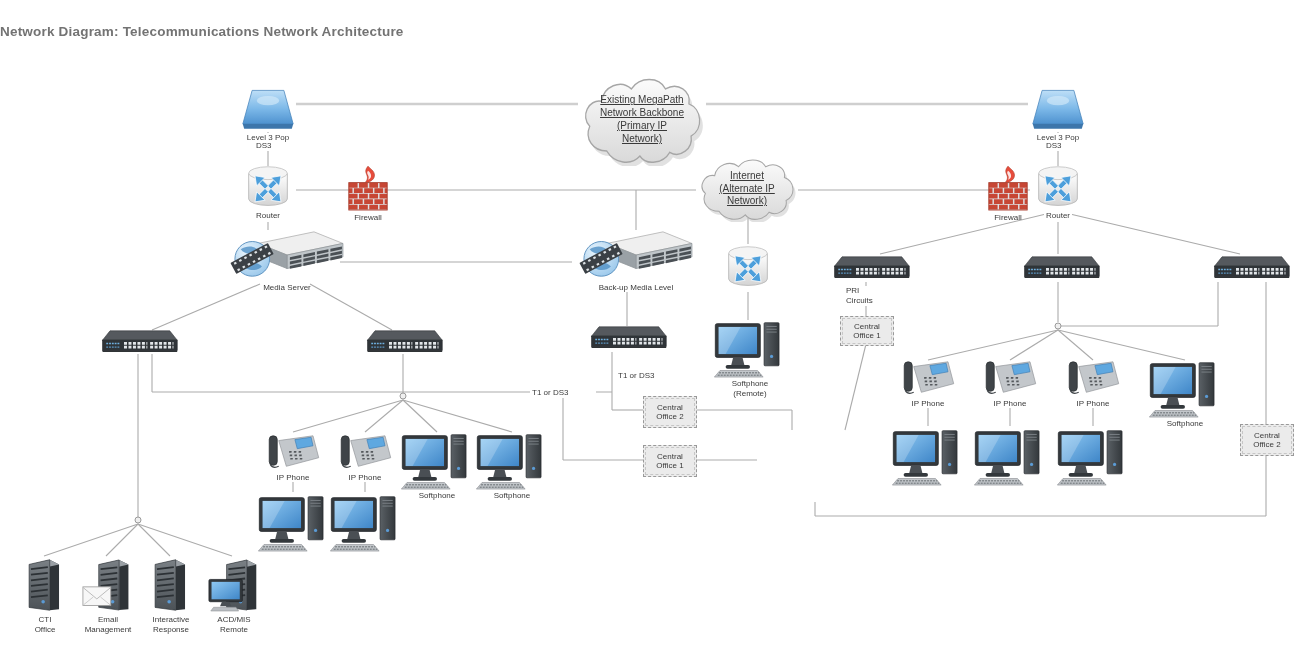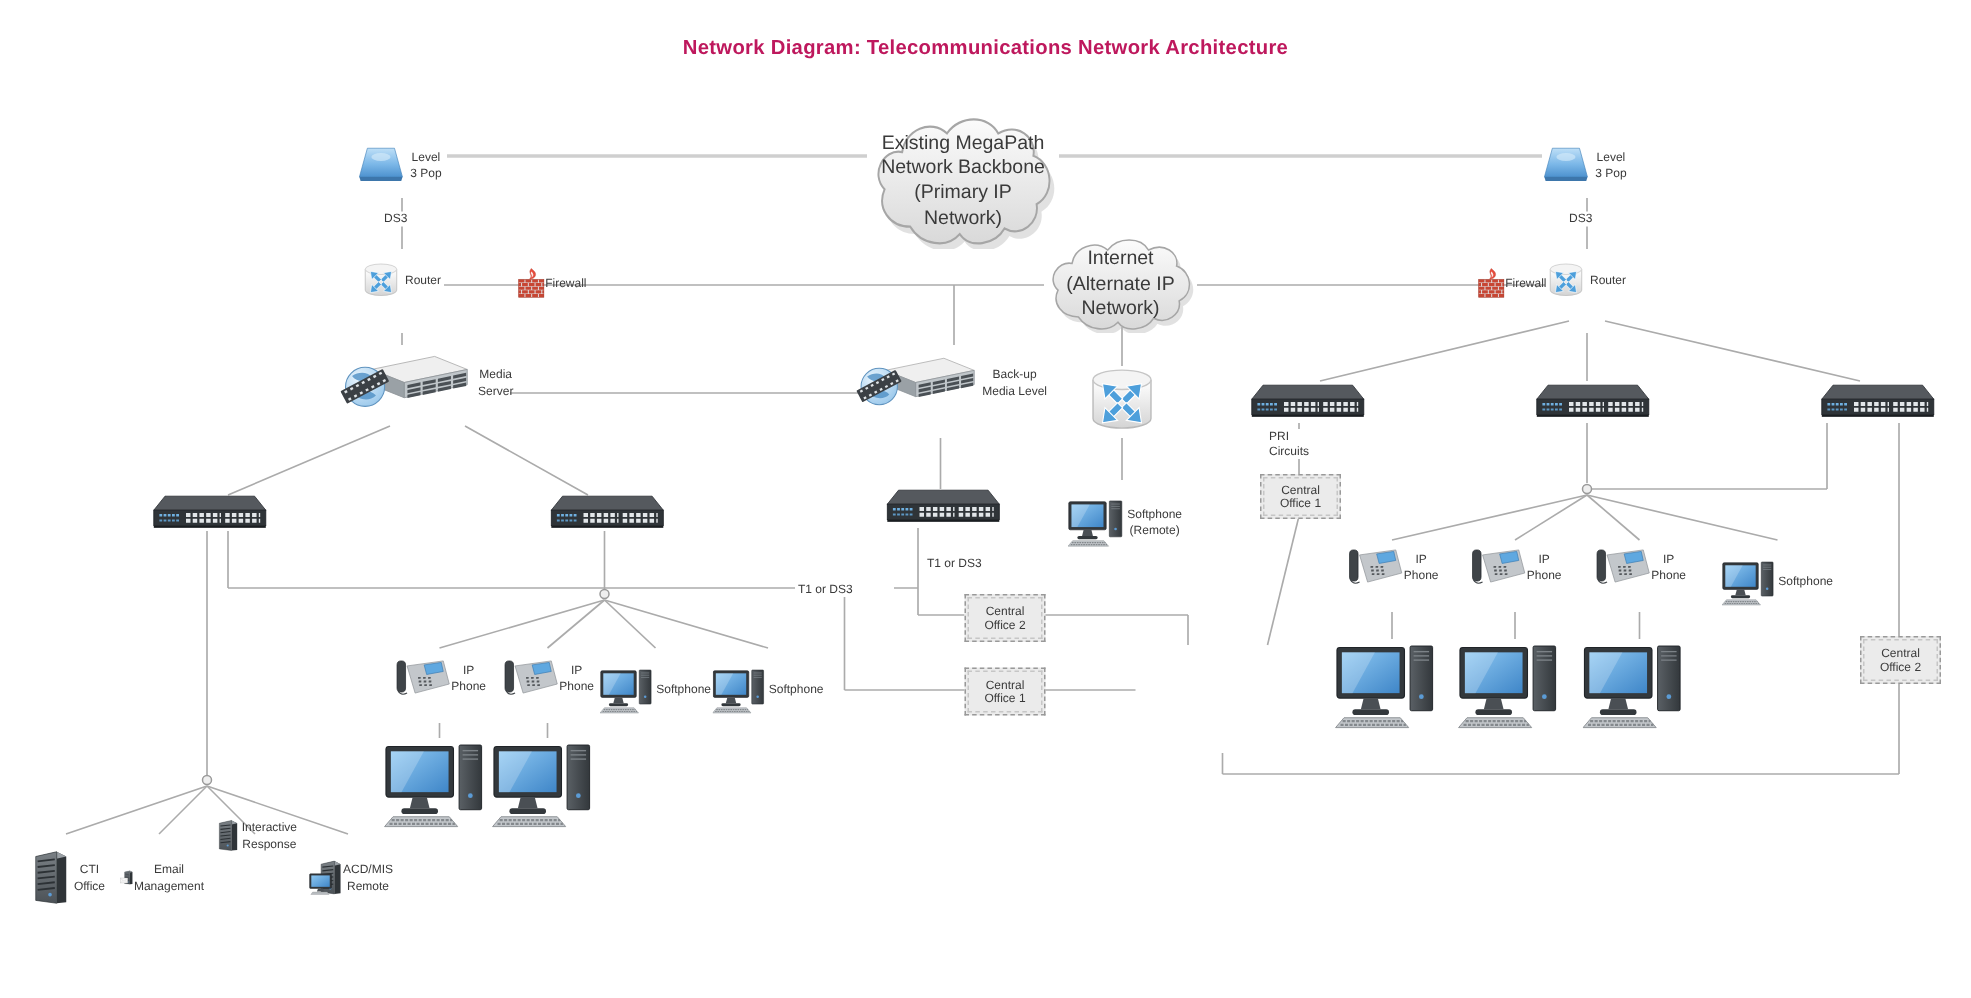--- a/index.html
+++ b/index.html
@@ -1,30 +1,30 @@
 <!DOCTYPE html>
 <html><head>
 <meta charset="utf-8">
 <style>
   html,body{margin:0;padding:0;background:#ffffff;}
   #canvas{position:relative;width:1314px;height:665px;background:#fff;
           font-family:"Liberation Sans",sans-serif;overflow:hidden;}
-  #title{position:absolute;top:24px;left:0;right:0;text-align:center;
-         font-size:13.5px;font-weight:bold;color:#be185d;letter-spacing:.2px;}
-  .node{position:absolute;display:flex;flex-direction:row;align-items:center;}
+  #title{position:absolute;top:24px;left:0;right:0;text-align:left;
+         font-size:13.5px;font-weight:bold;color:#737373;letter-spacing:.2px;}
+  .node{position:absolute;display:flex;flex-direction:column;align-items:center;}
   .node svg{display:block;}
   .lbl{font-size:8px;line-height:1.28;color:#3a3a3a;text-align:center;
        white-space:pre-line;margin-top:1px;}
   .bg{background:#fff;padding:0 2px;}
   .linelabel{position:absolute;font-size:8px;line-height:1.25;color:#3a3a3a;
              text-align:left;white-space:pre-line;background:#fff;padding:0 2px;}
   .cloud{position:absolute;}
   .cloud>svg{position:absolute;left:0;top:0;width:100%;height:100%;}
   .cloud>.lbl{position:absolute;inset:0;display:flex;align-items:center;
-              justify-content:center;font-size:13px;margin:0;}
+              justify-content:center;font-size:10px;margin:0;text-decoration:underline;}
   .cobox{position:absolute;background:#ebebeb;border:1px dashed #999;
          outline:1px dashed #c6c6c6;outline-offset:-3px;
          display:flex;align-items:center;justify-content:center;
          font-size:8px;color:#3a3a3a;text-align:center;white-space:pre-line;}
   #wires{position:absolute;left:0;top:0;}
 </style>
 </head>
 <body>
 
 <div id="canvas">
@@ -475,21 +475,21 @@
     <div class="lbl">CTI
 Office</div>
   </div>
   <div class="node" style="left:80px;top:556px;width:56px">
     <svg width="52" height="58">
         <use href="#sym-email"></use>
       </svg>
     <div class="lbl">Email
 Management</div>
   </div>
-  <div class="node" style="left:144px;top:528px;width:54px">
+  <div class="node" style="left:144px;top:556px;width:54px">
     <svg width="44" height="58">
         <use href="#sym-tower"></use>
       </svg>
     <div class="lbl">Interactive
 Response</div>
   </div>
   <div class="node" style="left:206px;top:556px;width:56px">
     <svg width="52" height="58">
         <use href="#sym-acd"></use>
       </svg>

